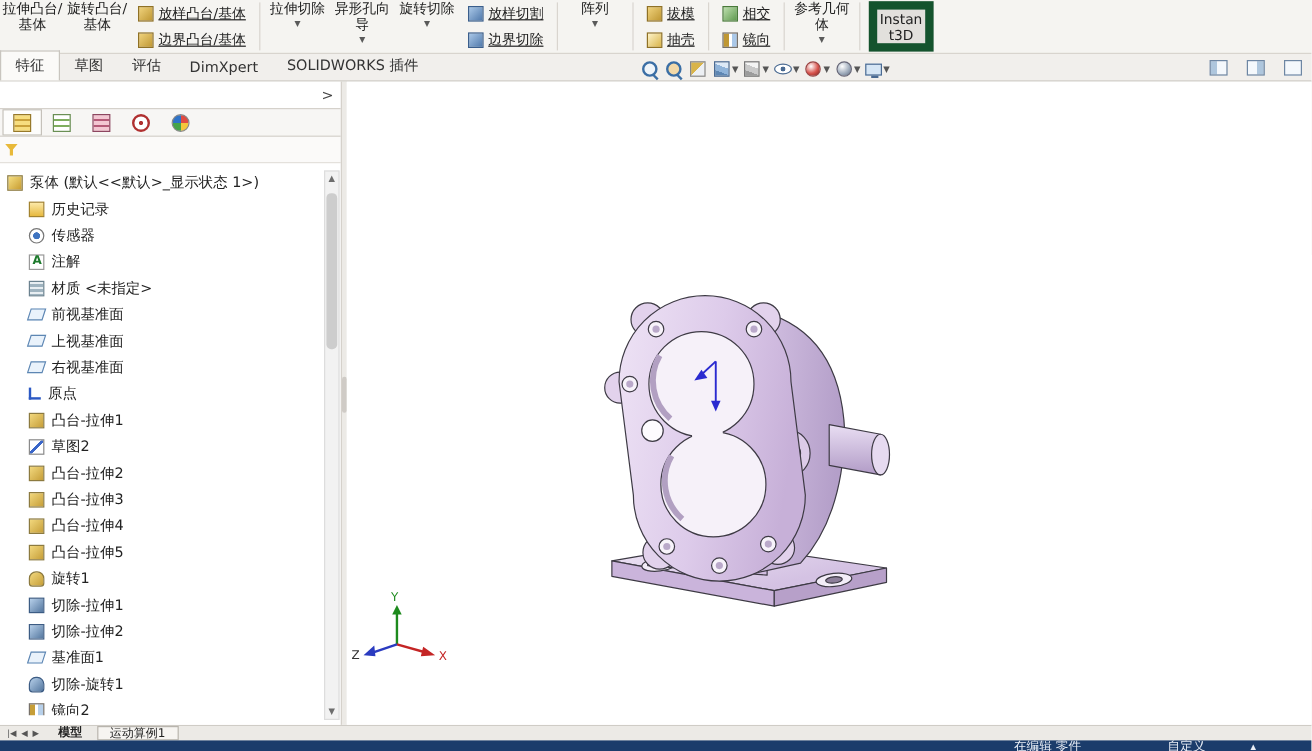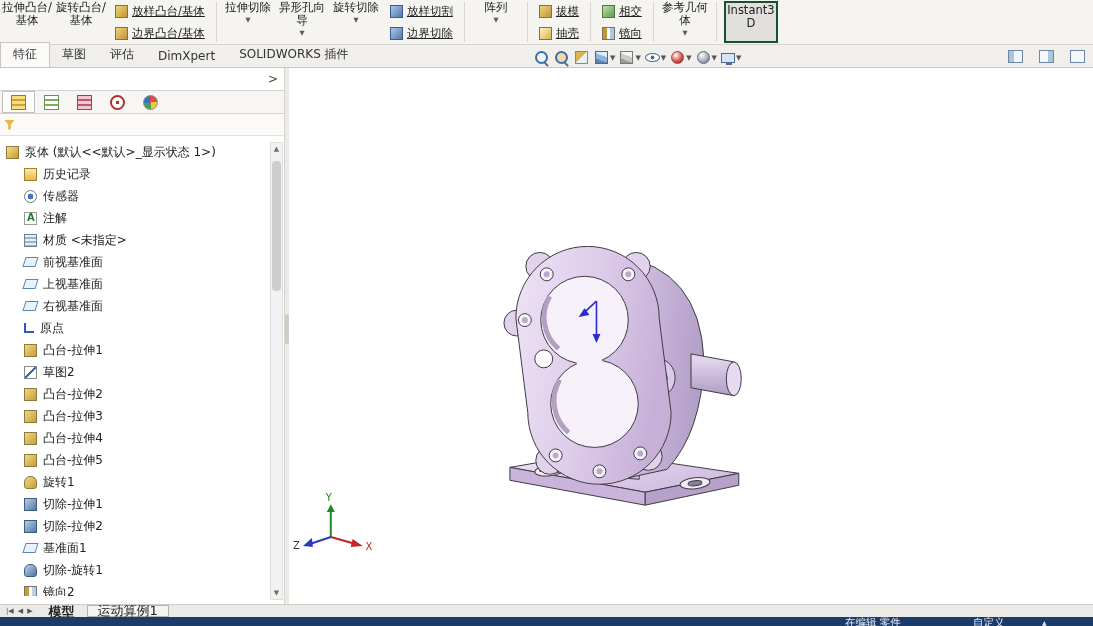--- a/index.html
+++ b/index.html
@@ -8,21 +8,21 @@
 
   .app { width:1093px; height:626px; display:flex; flex-direction:column; overflow:hidden; }
 
   
   .ribbon { height:45px; background:#f5f4f1; border-bottom:1px solid #d8d4ce;
             display:flex; flex-flow:column wrap; align-content:flex-start; overflow:hidden; }
   .rbtn { cursor:default; }
   .rbtn.large { height:45px; width:54px; display:flex; flex-direction:column; align-items:center; padding-top:1px; }
   .rbtn.large .rlabel { font-size:11.5px; line-height:13px; text-align:center; word-break:break-all; }
   .rbtn.small { height:22px; display:flex; align-items:center; gap:4px; padding:0 7px; font-size:11.5px; white-space:nowrap;text-decoration:underline; }
-  .rbtn.pressed { background:#e2e0dc; border:2px solid #14532d; margin:1px 3px; height:42px; justify-content:flex-start; }
+  .rbtn.pressed { background:#e2e0dc; border:7px solid #14532d; margin:1px 3px; height:42px; justify-content:center; }
   .rsep { width:1px; height:41px; margin:2px 4px; background:#d9d5cf; }
   .rarrow { font-size:6.5px; color:#5a5a5a; margin-top:2px; }
   .ricon { width:13px; height:13px; flex:0 0 13px; border:1px solid #8f7125;
            background:linear-gradient(135deg,#f0d37d,#bf9733); }
   .ricon.ri-lofted-cut, .ricon.ri-boundary-cut { background:linear-gradient(135deg,#aac8e8,#5079ab); border-color:#3a5e8c; }
   .ricon.ri-shell { background:linear-gradient(135deg,#fdf3c9,#d9b44a); }
   .ricon.ri-intersect { background:linear-gradient(135deg,#bfe0b0,#5f9a4e); border-color:#497a3a; }
   .ricon.ri-mirror { background:linear-gradient(90deg,#bf9733 40%,#fff 40%,#fff 60%,#aac8e8 60%); border-color:#77716a; }
 
   
@@ -105,21 +105,21 @@
   .splitter { width:5px; flex:0 0 5px; background:#eceae6; border-left:1px solid #d5d1cb; position:relative; }
   .grip { position:absolute; top:246px; left:0; width:4px; height:30px; background:#cfcbc6; border-radius:3px; }
 
   .viewport { flex:1; position:relative; background:#ffffff; overflow:hidden; }
   .model-svg { position:absolute; inset:0; width:100%; height:100%; }
 
   
   .bottombar { height:13px; flex:0 0 13px; background:#eceae6; border-top:1px solid #cfccc6;
                display:flex; align-items:stretch; overflow:hidden; }
   .bnav { display:flex; align-items:center; gap:4px; padding:0 6px; color:#555; font-size:7px; }
-  .btab { padding:0 10px; display:flex; align-items:flex-end; font-size:13px; border:1px solid #b8b4ad;
+  .btab { padding:0 10px; display:flex; align-items:flex-start; font-size:10px; border:1px solid #b8b4ad;
           background:#f6f4f1; margin-right:2px; line-height:11px; }
   .btab.active { background:transparent; border:none; font-weight:bold; }
   .statusbar { height:9px; flex:0 0 9px; background:#1b3c6b; position:relative; overflow:hidden;
                color:#e9eef6; font-size:10.5px; line-height:10px; }
   .st-editing { position:absolute; left:845px; top:0; }
   .st-custom { position:absolute; left:973px; top:0; }
   .st-caret { position:absolute; left:1042px; top:1px; font-size:6px; }
 </style>
 </head>
 <body>

